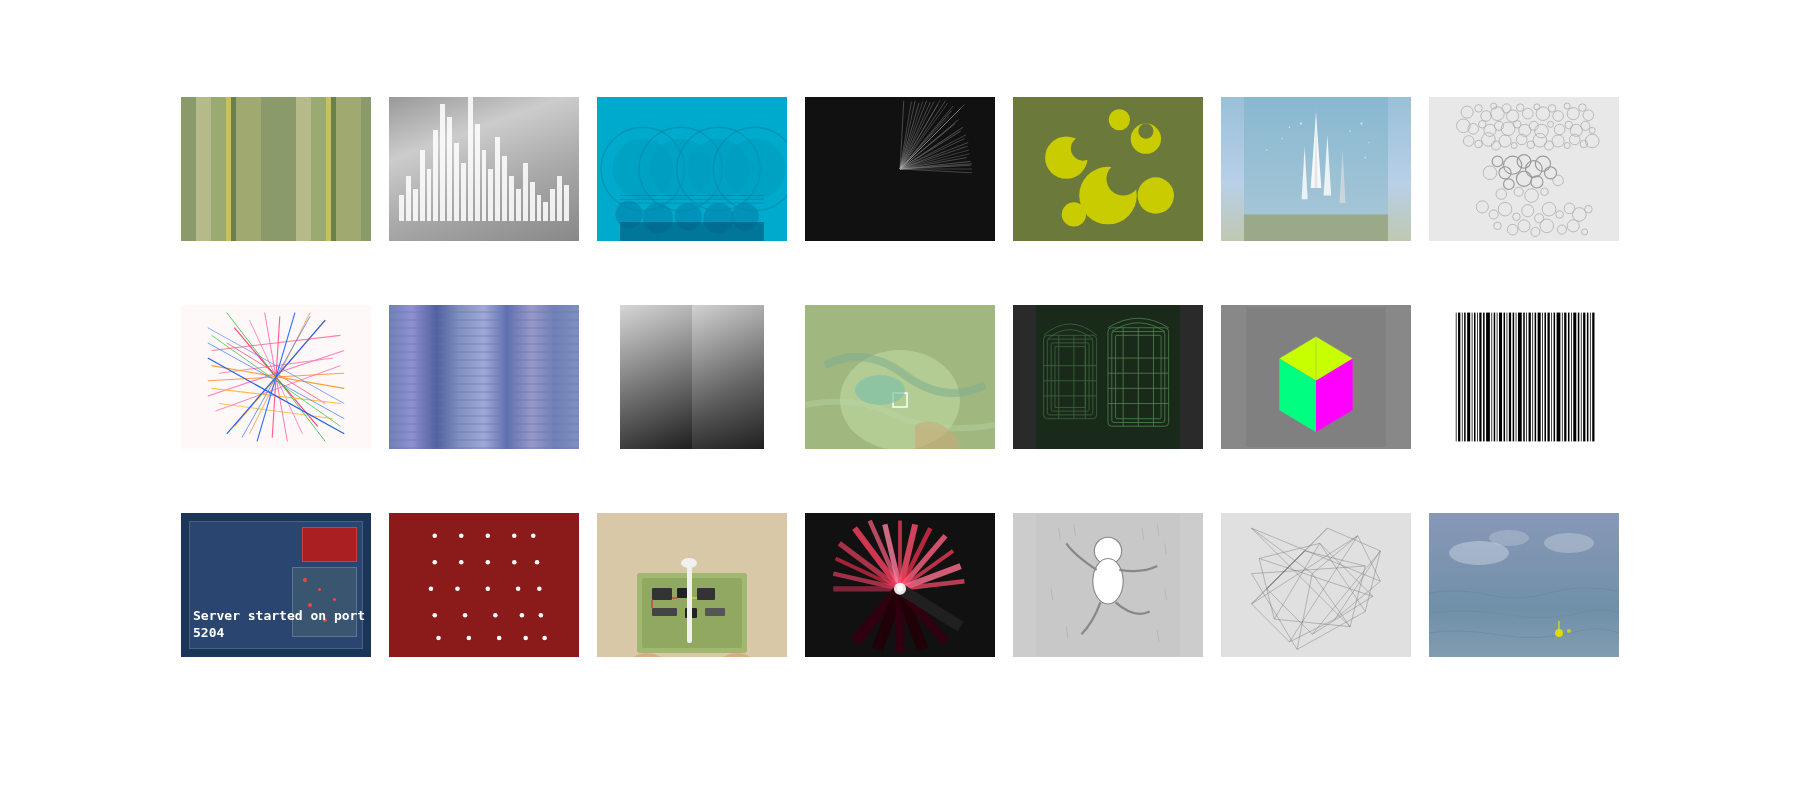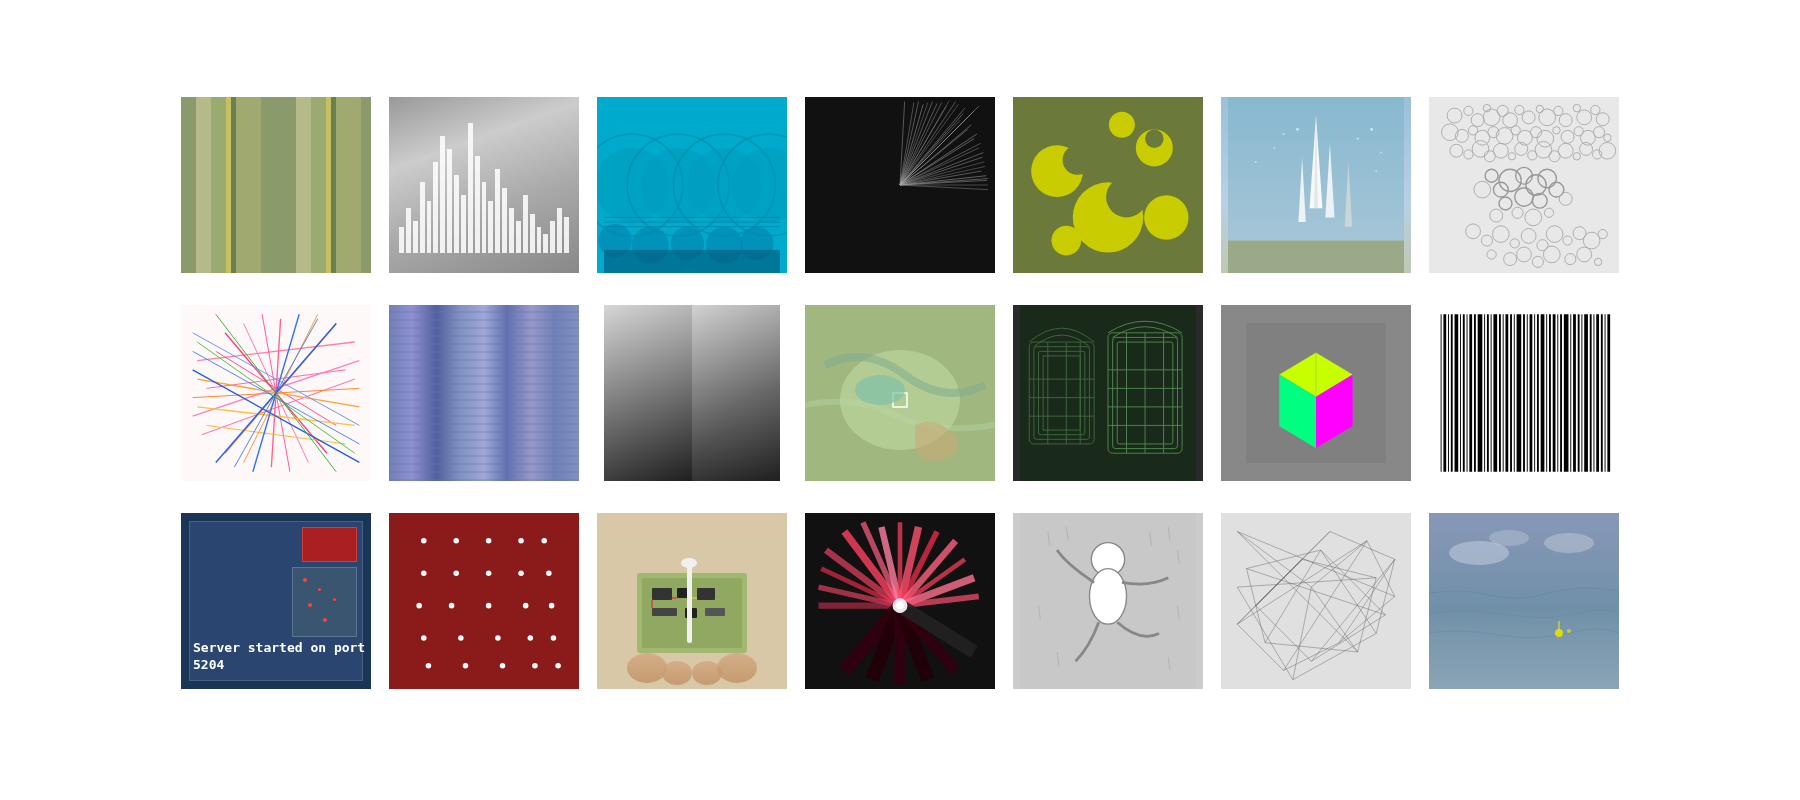--- a/index.html
+++ b/index.html
@@ -14,21 +14,21 @@
     }
     .gallery {
       display: grid;
       grid-template-columns: repeat(7, 190px);
       grid-template-rows: repeat(3, 190px);
       gap: 18px;
       padding: 30px;
     }
     .thumb {
       width: 190px;
-      height: 176px;
+      height: 144px;
       overflow: hidden;
       position: relative;
       cursor: pointer;
     }
 
     
     .thumb-stripes {
       width: 100%;
       height: 100%;
       background: repeating-linear-gradient(

